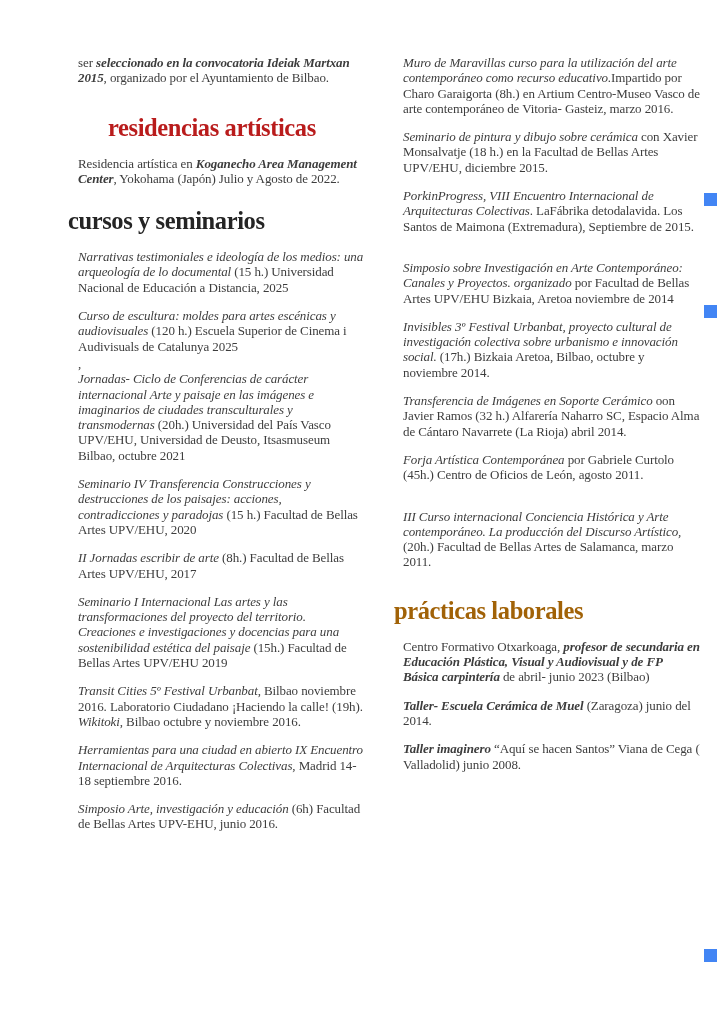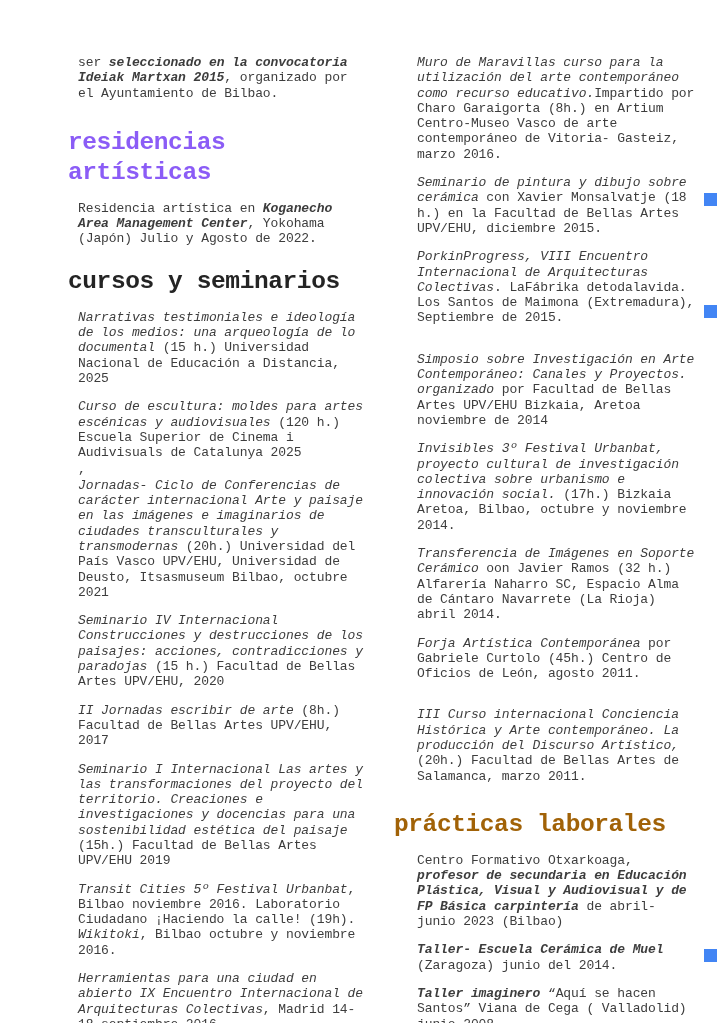--- a/index.html
+++ b/index.html
@@ -3,33 +3,33 @@
 <meta charset="utf-8">
 <style>
   * { box-sizing: border-box; }
   html, body { margin: 0; padding: 0; background: #ffffff; }
   .page {
     position: relative;
     width: 724px;
     height: 1023px;
     background: #ffffff;
     overflow: hidden;
-    font-family: Liberation Mono, monospace;
+    font-family: Liberation Serif, serif;
     color: #3d3d3d;
   }
   .col { position: absolute; top: 55px; }
   .col-left  { left: 68px;  width: 298px; }
   .col-right { left: 394px; width: 306px; }
   p.para {
     margin: 13px 0 0 10px;
     font-size: 13px;
     line-height: 15.3px;
     letter-spacing: -0.1px;
   }
-  .col-right p.para { margin-left: 23px; }
+  .col-right p.para { margin-left: 9px; }
   .col p.para:first-child { margin-top: 0; }
   h2.heading {
     margin: 26px 0 4px 0;
     font-size: 24.5px;
     line-height: 30px;
     font-weight: bold;
     color: #242424;
     letter-spacing: -0.4px;
   }
   .it   { font-style: italic; }
@@ -39,28 +39,28 @@
     width: 13px;
     height: 13px;
   }
 </style>
 </head>
 <body>
 
 <div class="page" id="page" style="background: rgb(255, 255, 255); color: rgb(61, 61, 61);">
   <div class="col col-left" id="col-left">
       <p class="para" style="margin-top: 0px;"><span>ser </span><span class="bdit">seleccionado en la convocatoria Ideiak Martxan 2015</span><span>, organizado por el Ayuntamiento de Bilbao.</span></p>
-      <h2 class="heading" style="color: #8b5cf6; margin-top: 27px;">residencias artísticas</h2>
+      <h2 class="heading" style="color: #b91c1c; margin-top: 27px; margin-left: 40px;">residencias artísticas</h2>
       <p class="para"><span>Residencia artística en </span><span class="bdit">Koganecho Area Management Center</span><span>, Yokohama (Japón) Julio y Agosto de 2022.</span></p>
       <h2 class="heading" style="color: rgb(36, 36, 36); margin-top: 20px;">cursos y seminarios</h2>
       <p class="para"><span class="it">Narrativas testimoniales e ideología de los medios: una arqueología de lo documental</span><span> (15 h.) Universidad Nacional de Educación a Distancia, 2025</span></p>
       <p class="para"><span class="it">Curso de escultura: moldes para artes escénicas y audiovisuales</span><span> (120 h.) Escuela Superior de Cinema i Audivisuals de Catalunya 2025</span></p>
       <p class="para" style="margin-top: 2px;"><span>,</span></p>
       <p class="para" style="margin-top: 0px;"><span class="it">Jornadas- Ciclo de Conferencias de carácter internacional Arte y paisaje en las imágenes e imaginarios de ciudades transculturales y transmodernas</span><span> (20h.) Universidad del País Vasco UPV/EHU, Universidad de Deusto, Itsasmuseum Bilbao, octubre 2021</span></p>
-      <p class="para"><span class="it">Seminario IV Internacional Construcciones y destrucciones de los paisajes: acciones, contradicciones y paradojas</span><span> (15 h.) Facultad de Bellas Artes UPV/EHU, 2020</span></p>
+      <p class="para"><span class="it">Seminario IV Transferencia Construcciones y destrucciones de los paisajes: acciones, contradicciones y paradojas</span><span> (15 h.) Facultad de Bellas Artes UPV/EHU, 2020</span></p>
       <p class="para"><span class="it">II Jornadas escribir de arte</span><span> (8h.) Facultad de Bellas Artes UPV/EHU, 2017</span></p>
       <p class="para"><span class="it">Seminario I Internacional Las artes y las transformaciones del proyecto del territorio. Creaciones e investigaciones y docencias para una sostenibilidad estética del paisaje</span><span> (15h.) Facultad de Bellas Artes UPV/EHU 2019</span></p>
       <p class="para"><span class="it">Transit Cities 5º Festival Urbanbat</span><span>, Bilbao noviembre 2016. Laboratorio Ciudadano ¡Haciendo la calle! (19h). </span><span class="it">Wikitoki</span><span>, Bilbao octubre y noviembre 2016.</span></p>
       <p class="para"><span class="it">Herramientas para una ciudad en abierto IX Encuentro Internacional de Arquitecturas Colectivas</span><span>, Madrid 14-18 septiembre 2016.</span></p>
       <p class="para"><span class="it">Simposio Arte, investigación y educación</span><span> (6h) Facultad de Bellas Artes UPV-EHU, junio 2016.</span></p>
     </div>
   <div class="col col-right" id="col-right">
       <p class="para" style="margin-top: 0px;"><span class="it">Muro de Maravillas curso para la utilización del arte contemporáneo como recurso educativo.</span><span>Impartido por Charo Garaigorta (8h.) en Artium Centro-Museo Vasco de arte contemporáneo de Vitoria- Gasteiz, marzo 2016.</span></p>
       <p class="para"><span class="it">Seminario de pintura y dibujo sobre cerámica</span><span> con Xavier Monsalvatje (18 h.) en la Facultad de Bellas Artes UPV/EHU, diciembre 2015.</span></p>
       <p class="para"><span class="it">PorkinProgress, VIII Encuentro Internacional de Arquitecturas Colectivas</span><span>. LaFábrika detodalavida. Los Santos de Maimona (Extremadura), Septiembre de 2015.</span></p>

